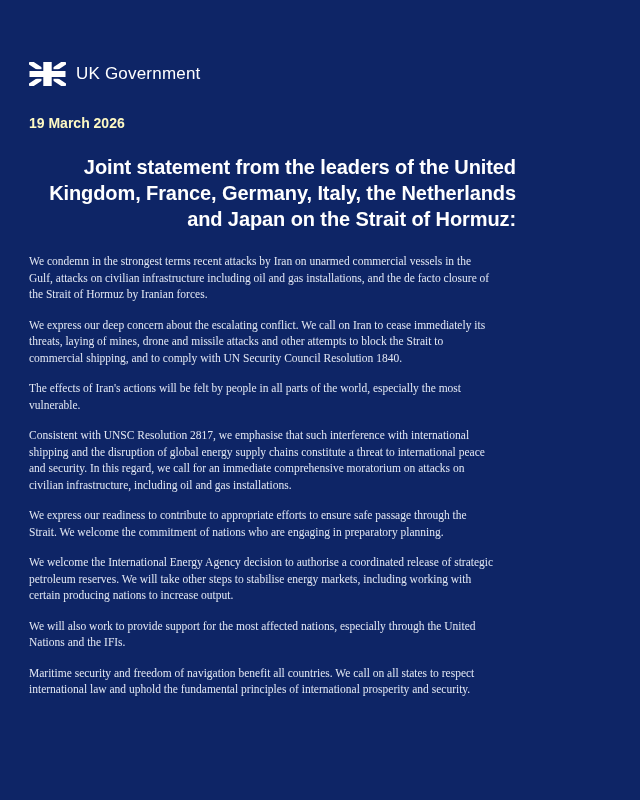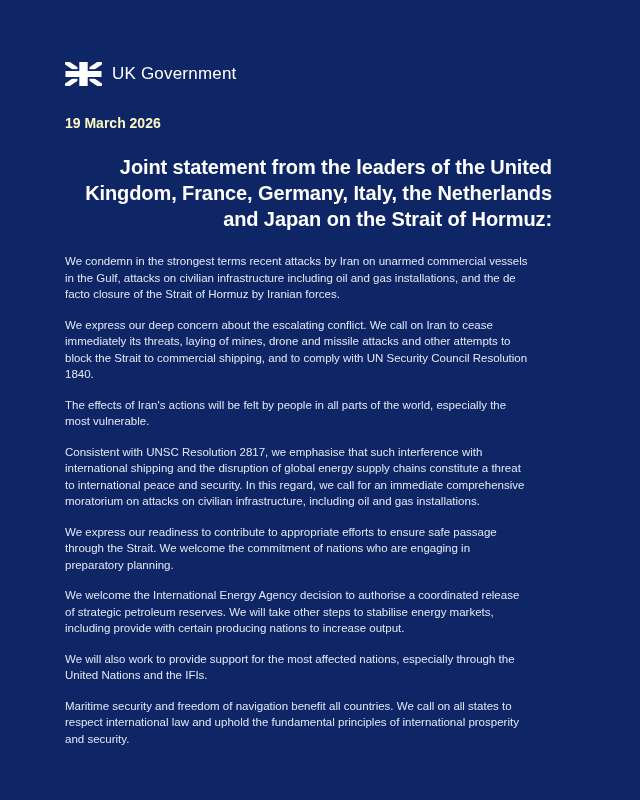--- a/index.html
+++ b/index.html
@@ -11,21 +11,21 @@
     height: 800px;
     background: #0e2566;
     font-family: "Liberation Sans", sans-serif;
     -webkit-font-smoothing: antialiased;
     overflow: hidden;
   }
   .page {
     box-sizing: border-box;
     width: 640px;
     height: 800px;
-    padding: 62px 70px 30px 65px;
+    padding: 62px 70px 30px 29px;
     color: #ffffff;
   }
   .logo-row {
     display: flex;
     align-items: center;
     gap: 10px;
   }
   .flag {
     width: 37px;
     height: 24px;
@@ -51,20 +51,21 @@
     font-size: 20px;
     line-height: 26px;
     font-weight: 700;
     color: #ffffff;
     letter-spacing: -0.1px;
     text-align: right;
   }
   .body-text {
     margin-top: 21px;
     max-width: 466px;
+    font-family: Liberation Serif, serif;
   }
   .body-text p {
     margin: 0 0 14px 0;
     font-size: 11.5px;
     line-height: 16.5px;
     font-weight: 400;
     color: #e2e7f3;
   }
   .body-text p:last-child {
     margin-bottom: 15px;
@@ -92,18 +93,18 @@
   <div class="date">19 March 2026</div>
 
   <h1 class="title">Joint statement from the leaders of the United Kingdom, France, Germany, Italy, the Netherlands and Japan on the Strait of Hormuz:</h1>
 
   <div class="body-text">
     <p>We condemn in the strongest terms recent attacks by Iran on unarmed commercial vessels in the Gulf, attacks on civilian infrastructure including oil and gas installations, and the de facto closure of the Strait of Hormuz by Iranian forces.</p>
     <p>We express our deep concern about the escalating conflict. We call on Iran to cease immediately its threats, laying of mines, drone and missile attacks and other attempts to block the Strait to commercial shipping, and to comply with UN Security Council Resolution 1840.</p>
     <p>The effects of Iran's actions will be felt by people in all parts of the world, especially the most vulnerable.</p>
     <p>Consistent with UNSC Resolution 2817, we emphasise that such interference with international shipping and the disruption of global energy supply chains constitute a threat to international peace and security. In this regard, we call for an immediate comprehensive moratorium on attacks on civilian infrastructure, including oil and gas installations.</p>
     <p>We express our readiness to contribute to appropriate efforts to ensure safe passage through the Strait. We welcome the commitment of nations who are engaging in preparatory planning.</p>
-    <p>We welcome the International Energy Agency decision to authorise a coordinated release of strategic petroleum reserves. We will take other steps to stabilise energy markets, including provide with certain producing nations to increase output.</p>
+    <p>We welcome the International Energy Agency decision to authorise a coordinated release of strategic petroleum reserves. We will take other steps to stabilise energy markets, including working with certain producing nations to increase output.</p>
     <p>We will also work to provide support for the most affected nations, especially through the United Nations and the IFIs.</p>
     <p>Maritime security and freedom of navigation benefit all countries. We call on all states to respect international law and uphold the fundamental principles of international prosperity and security.</p>
   </div>
 
 </div>
 
 </body></html>

